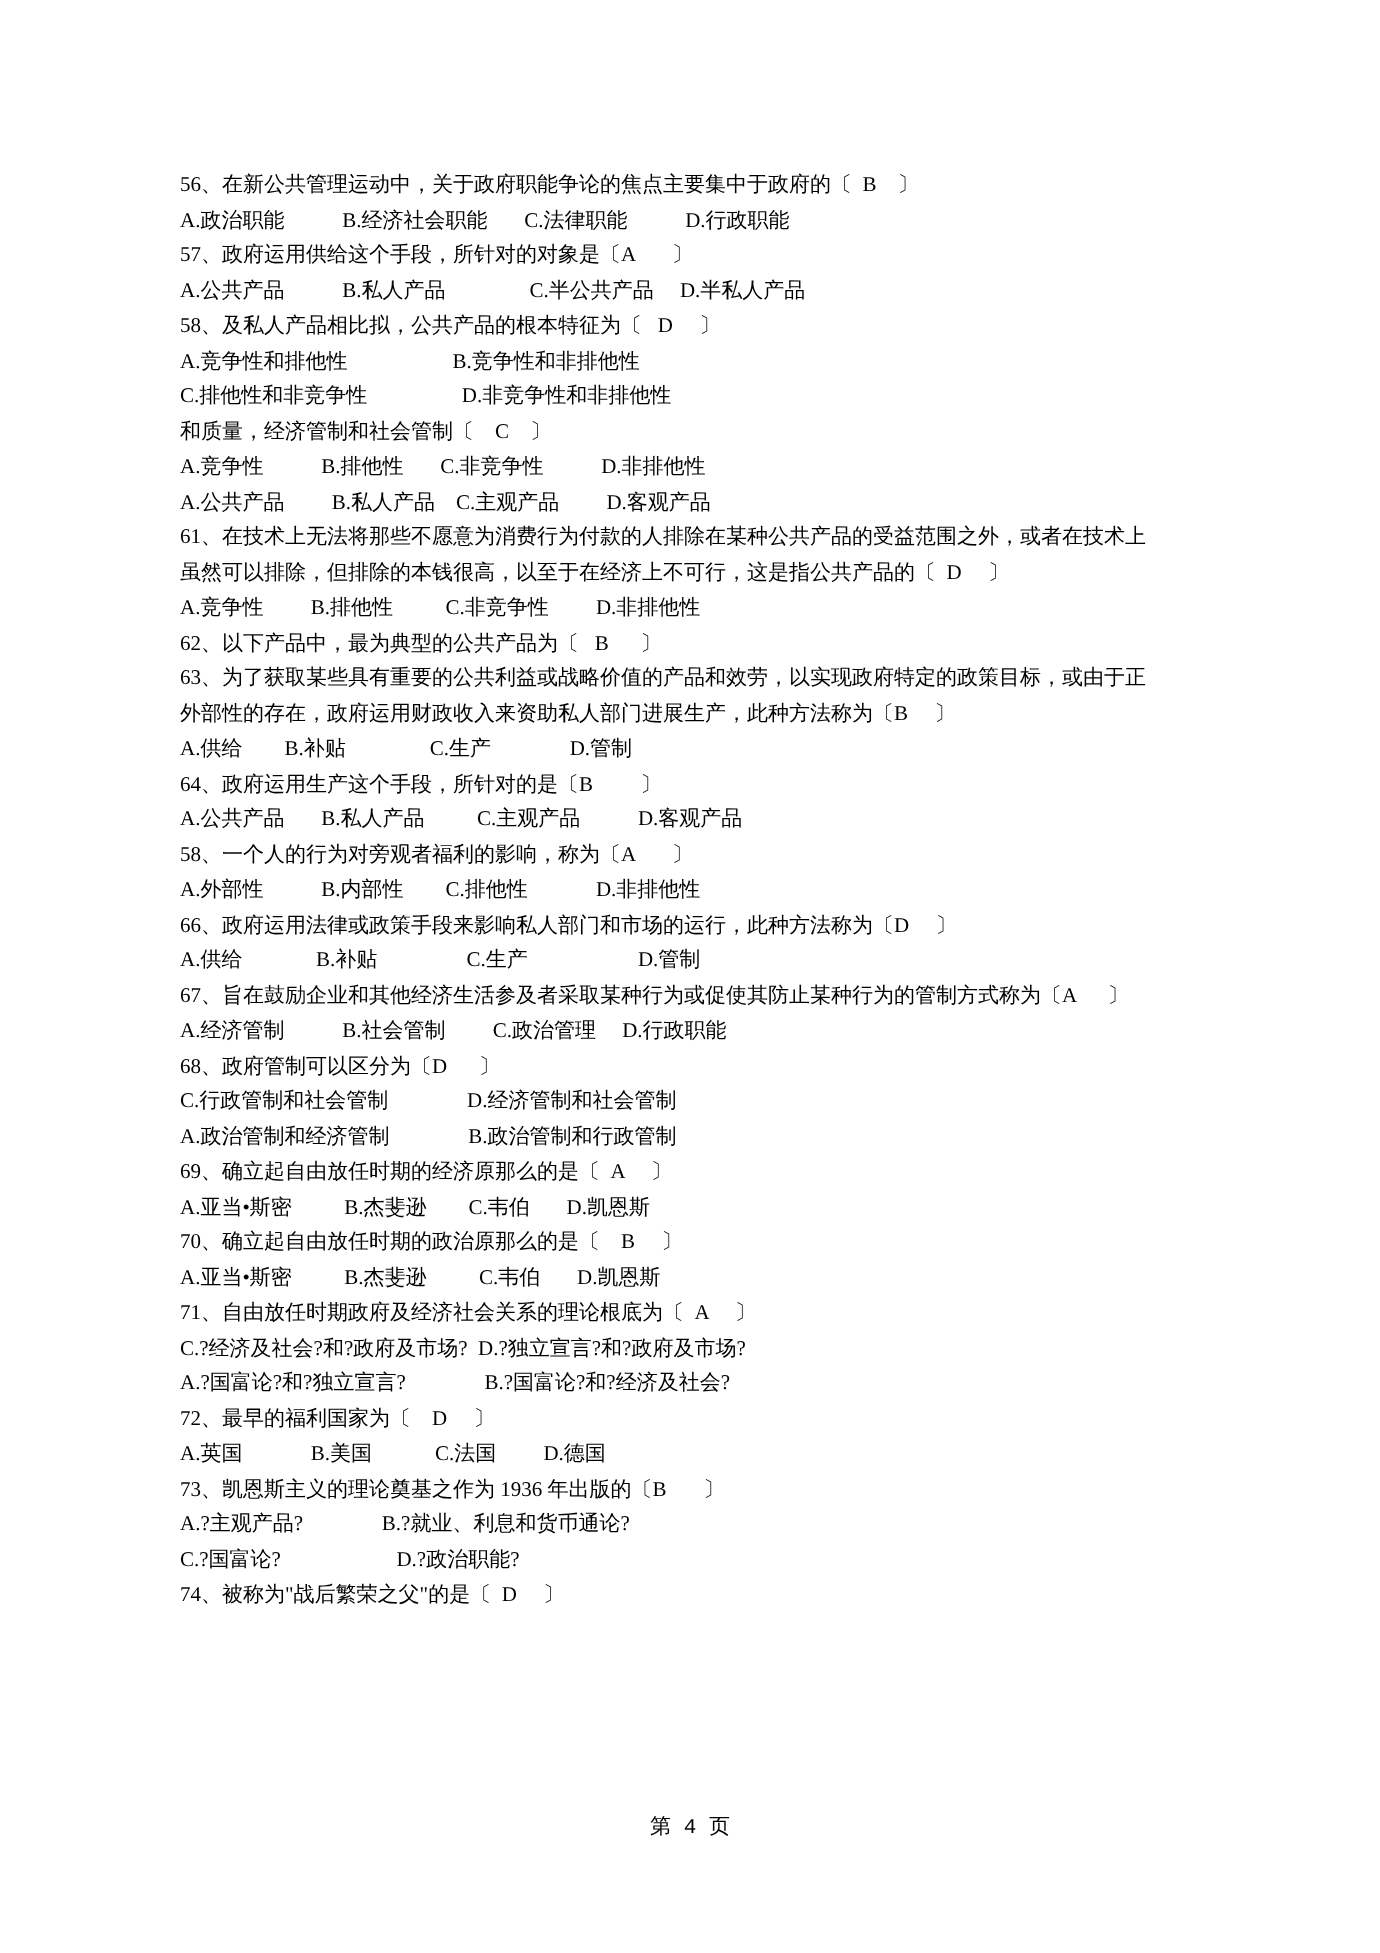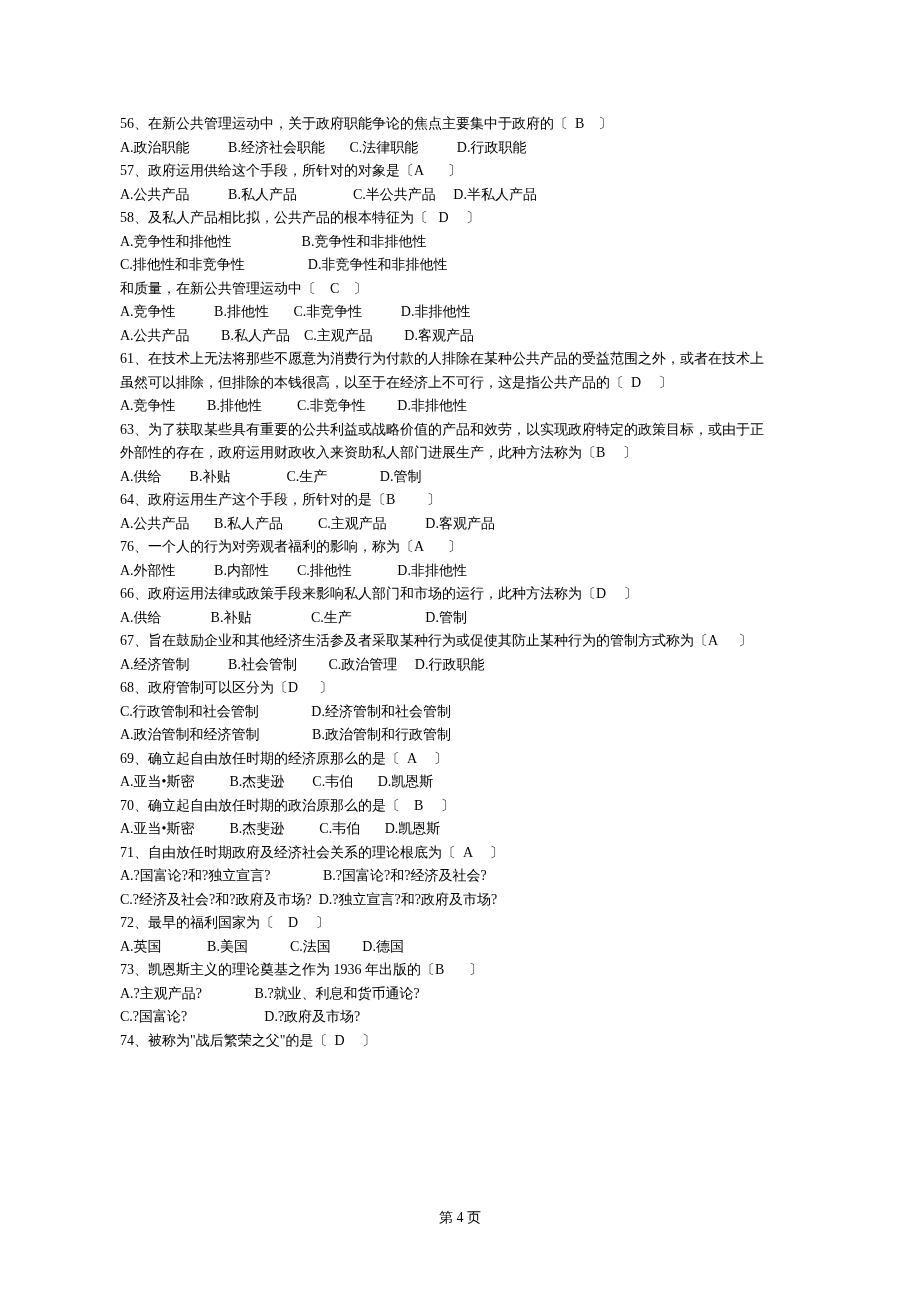--- a/index.html
+++ b/index.html
@@ -24,63 +24,64 @@
     letter-spacing: 0px;
   }
   .footer {
     position: absolute;
     bottom: 58px;
     left: 0;
     width: 100%;
     text-align: center;
     font-size: 14px;
     color: #000;
-    font-family: Liberation Serif, serif;
+    font-family: Liberation Mono, monospace;
   }
 </style>
 </head>
 <body>
 
 <div class="page">
   <div id="content-body">
       <div class="line">56、在新公共管理运动中，关于政府职能争论的焦点主要集中于政府的〔  B    〕</div>
       <div class="line">A.政治职能           B.经济社会职能       C.法律职能           D.行政职能</div>
       <div class="line">57、政府运用供给这个手段，所针对的对象是〔A       〕</div>
       <div class="line">A.公共产品           B.私人产品                C.半公共产品     D.半私人产品</div>
       <div class="line">58、及私人产品相比拟，公共产品的根本特征为〔   D     〕</div>
       <div class="line">A.竞争性和排他性                    B.竞争性和非排他性</div>
       <div class="line">C.排他性和非竞争性                  D.非竞争性和非排他性</div>
-      <div class="line">和质量，在新公共管理运动中〔    C    〕</div>
+      <div class="line">和质量，经济管制和社会管制〔    C    〕</div>
       <div class="line">A.竞争性           B.排他性       C.非竞争性           D.非排他性</div>
       <div class="line">A.公共产品         B.私人产品    C.主观产品         D.客观产品</div>
       <div class="line">61、在技术上无法将那些不愿意为消费行为付款的人排除在某种公共产品的受益范围之外，或者在技术上</div>
       <div class="line">虽然可以排除，但排除的本钱很高，以至于在经济上不可行，这是指公共产品的〔  D     〕</div>
       <div class="line">A.竞争性         B.排他性          C.非竞争性         D.非排他性</div>
+      <div class="line">62、以下产品中，最为典型的公共产品为〔   B      〕</div>
       <div class="line">63、为了获取某些具有重要的公共利益或战略价值的产品和效劳，以实现政府特定的政策目标，或由于正</div>
       <div class="line">外部性的存在，政府运用财政收入来资助私人部门进展生产，此种方法称为〔B     〕</div>
       <div class="line">A.供给        B.补贴                C.生产               D.管制</div>
       <div class="line">64、政府运用生产这个手段，所针对的是〔B         〕</div>
       <div class="line">A.公共产品       B.私人产品          C.主观产品           D.客观产品</div>
-      <div class="line">76、一个人的行为对旁观者福利的影响，称为〔A       〕</div>
+      <div class="line">58、一个人的行为对旁观者福利的影响，称为〔A       〕</div>
       <div class="line">A.外部性           B.内部性        C.排他性             D.非排他性</div>
       <div class="line">66、政府运用法律或政策手段来影响私人部门和市场的运行，此种方法称为〔D     〕</div>
       <div class="line">A.供给              B.补贴                 C.生产                     D.管制</div>
       <div class="line">67、旨在鼓励企业和其他经济生活参及者采取某种行为或促使其防止某种行为的管制方式称为〔A      〕</div>
       <div class="line">A.经济管制           B.社会管制         C.政治管理     D.行政职能</div>
       <div class="line">68、政府管制可以区分为〔D      〕</div>
       <div class="line">C.行政管制和社会管制               D.经济管制和社会管制</div>
       <div class="line">A.政治管制和经济管制               B.政治管制和行政管制</div>
       <div class="line">69、确立起自由放任时期的经济原那么的是〔  A     〕</div>
       <div class="line">A.亚当•斯密          B.杰斐逊        C.韦伯       D.凯恩斯</div>
       <div class="line">70、确立起自由放任时期的政治原那么的是〔    B     〕</div>
       <div class="line">A.亚当•斯密          B.杰斐逊          C.韦伯       D.凯恩斯</div>
       <div class="line">71、自由放任时期政府及经济社会关系的理论根底为〔  A     〕</div>
+      <div class="line">C.?经济及社会?和?政府及市场?  D.?独立宣言?和?政府及市场?</div>
       <div class="line">A.?国富论?和?独立宣言?               B.?国富论?和?经济及社会?</div>
-      <div class="line">C.?经济及社会?和?政府及市场?  D.?独立宣言?和?政府及市场?</div>
       <div class="line">72、最早的福利国家为〔    D     〕</div>
       <div class="line">A.英国             B.美国            C.法国         D.德国</div>
       <div class="line">73、凯恩斯主义的理论奠基之作为 1936 年出版的〔B       〕</div>
       <div class="line">A.?主观产品?               B.?就业、利息和货币通论?</div>
-      <div class="line">C.?国富论?                      D.?政府及市场?</div>
+      <div class="line">C.?国富论?                      D.?政治职能?</div>
       <div class="line">74、被称为"战后繁荣之父"的是〔  D     〕</div>
     </div>
   <div class="footer">第 4 页</div>
 </div>
 
 </body></html>

